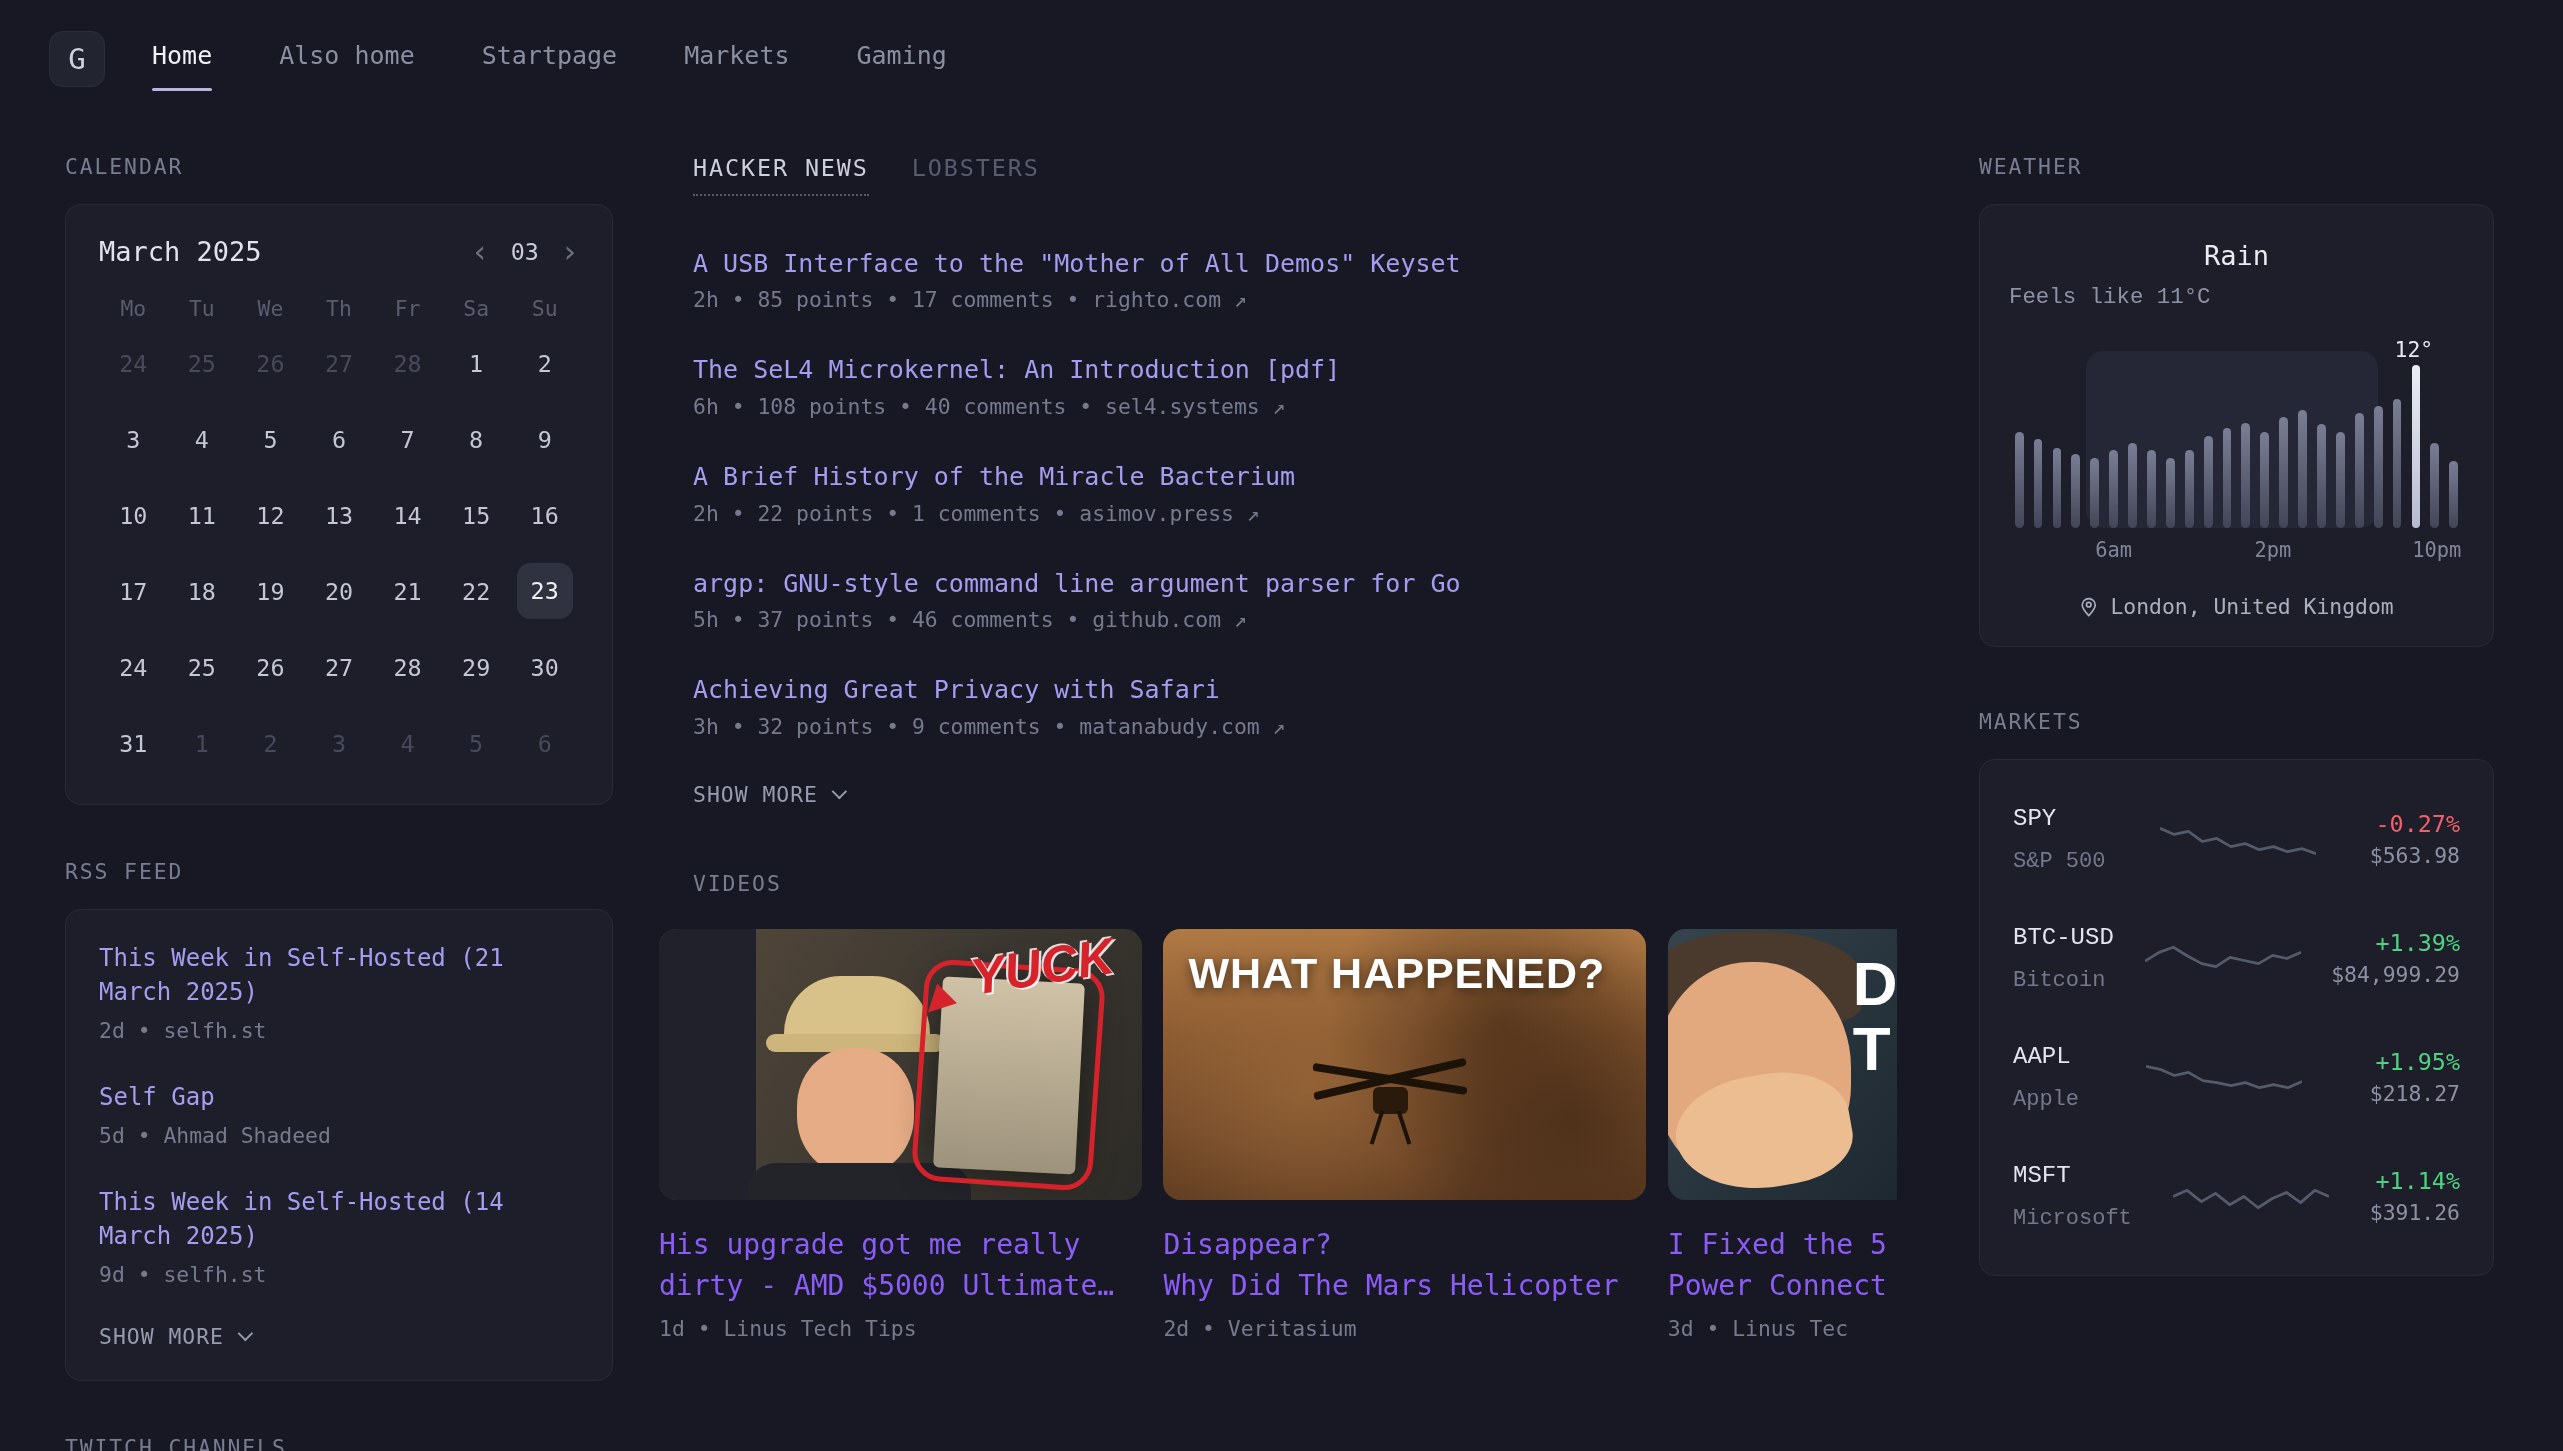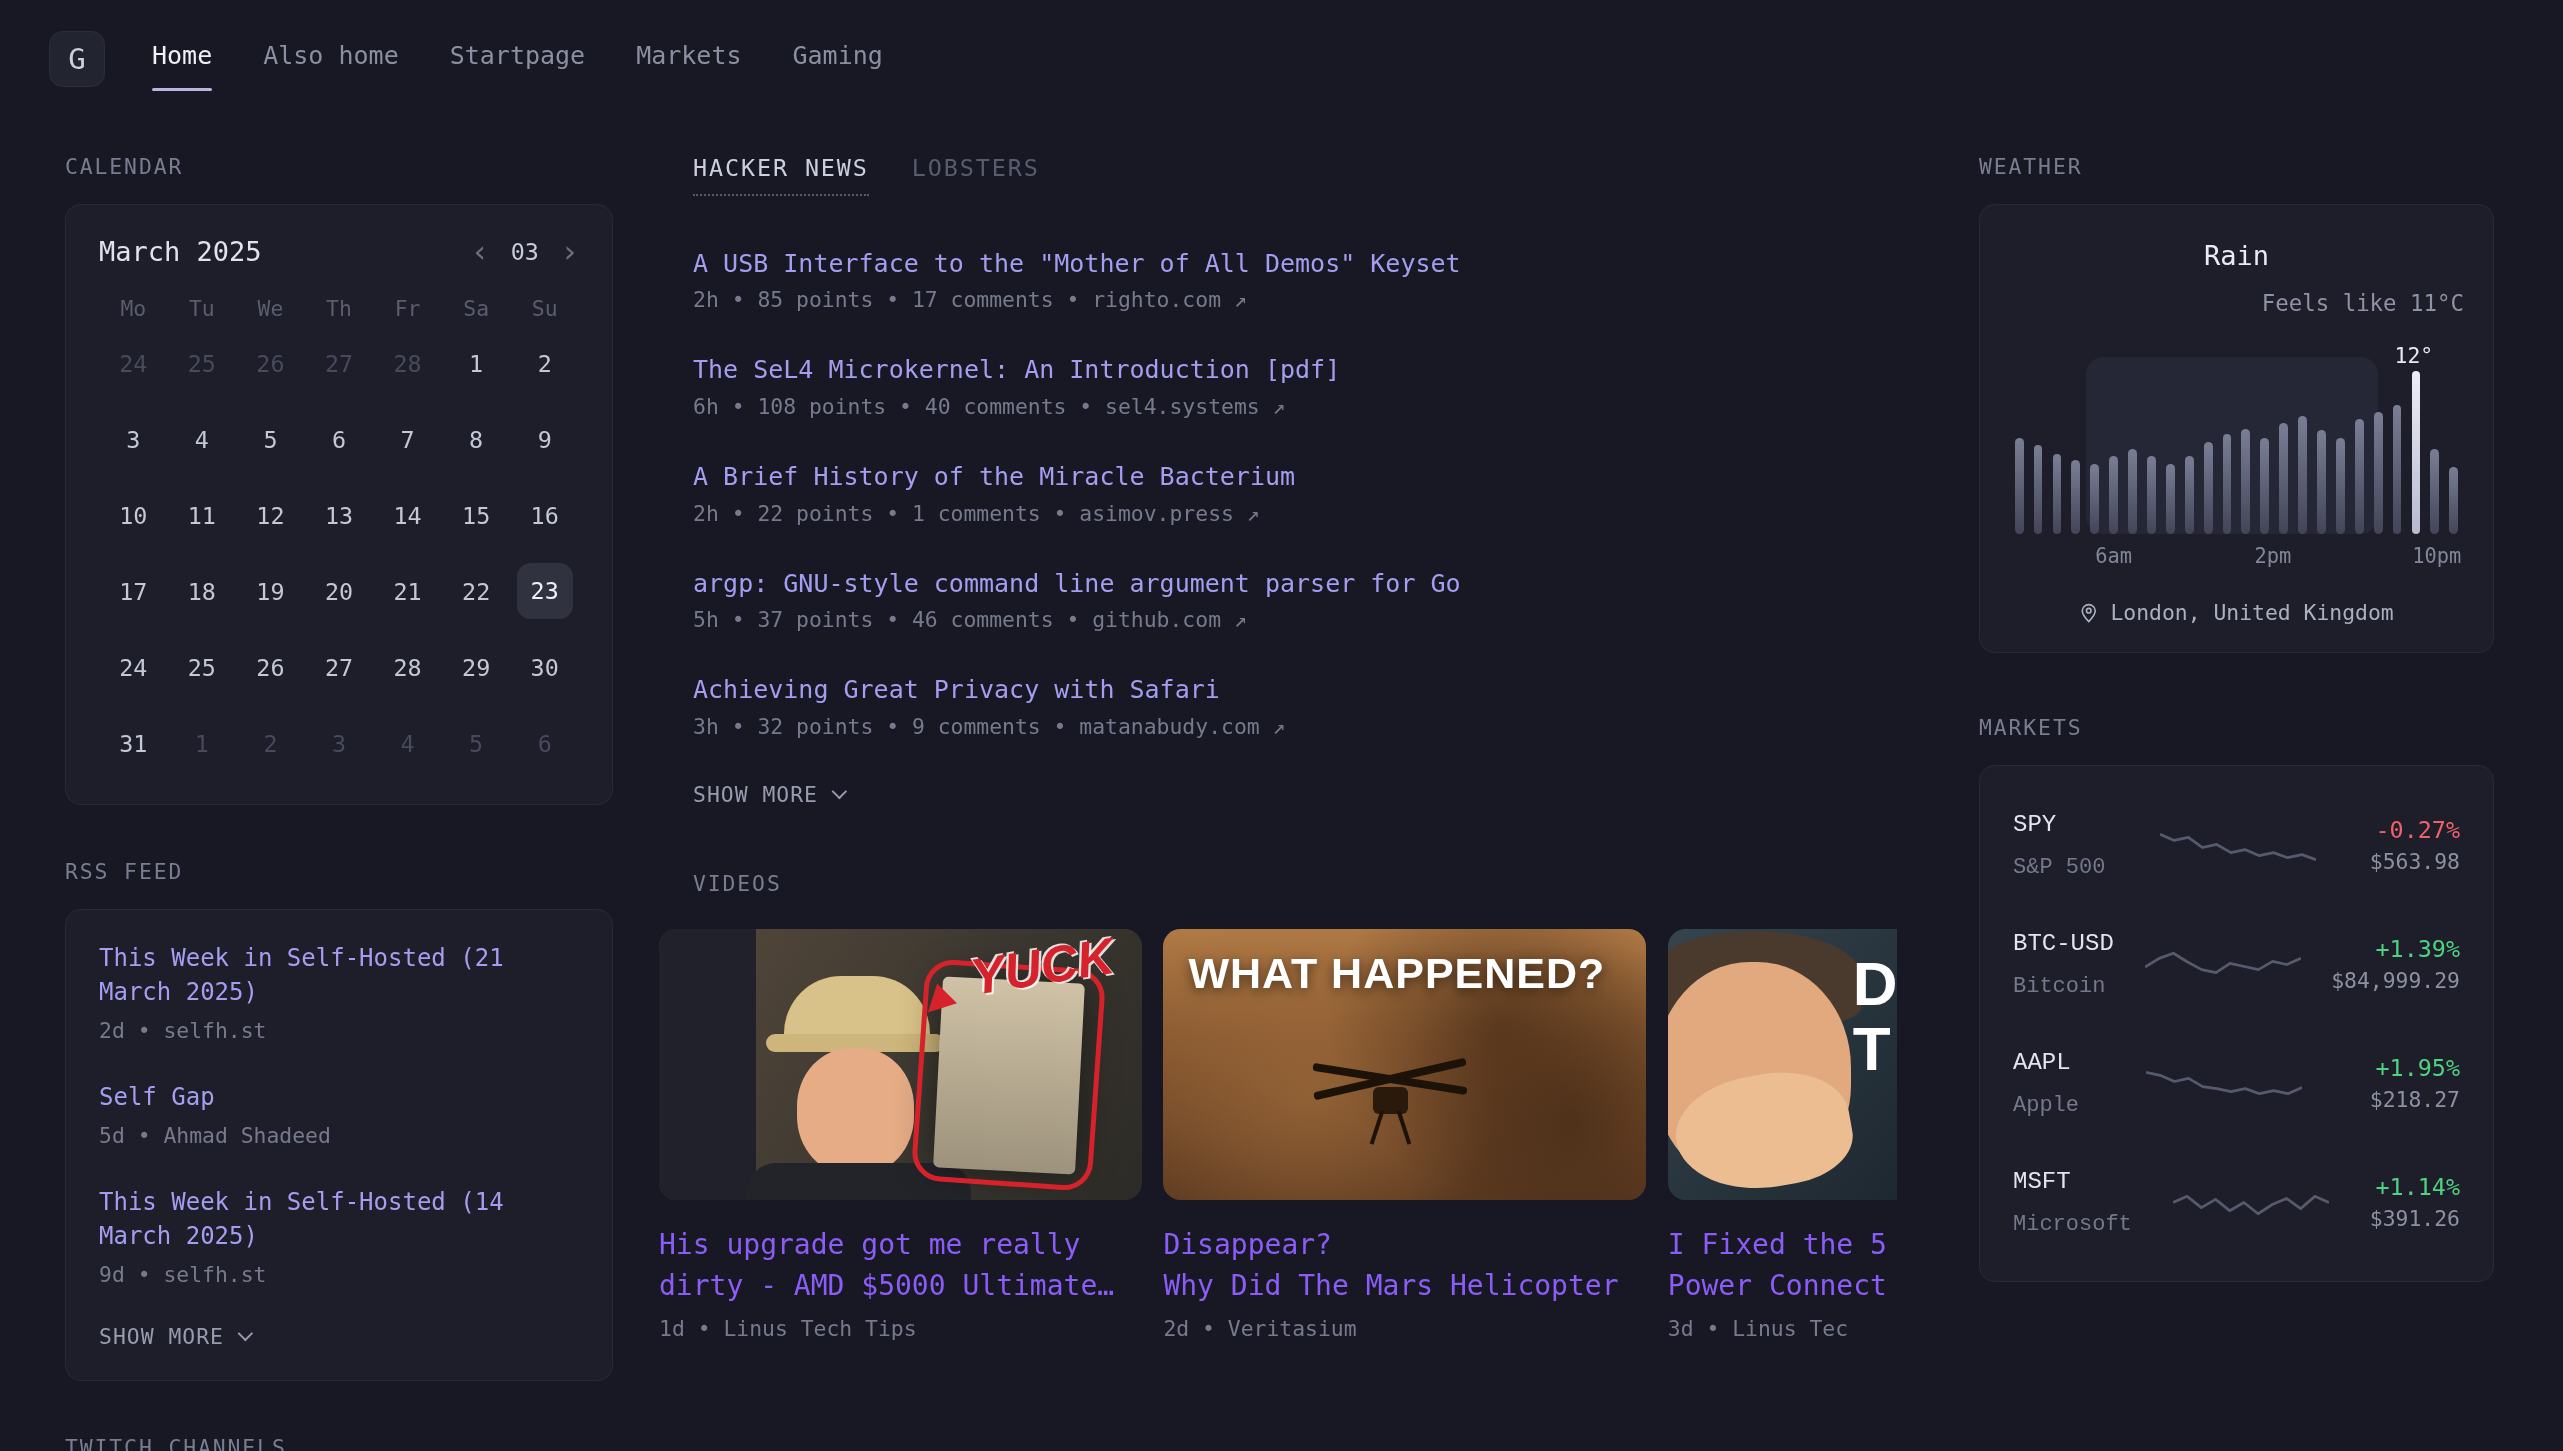--- a/index.html
+++ b/index.html
@@ -12,21 +12,21 @@
   .page { width:2563px; height:1452px; position:relative; }
 
   
   .nav { height:117px; display:flex; align-items:center; padding:0 49px; }
   .logo {
     width:56px; height:56px; border-radius:13.6px;
     background:#222430; border:1px solid #2c2e3c;
     display:flex; align-items:center; justify-content:center;
     font-size:29px; color:#cdd0de; margin-right:47px; cursor:pointer;
   }
-  .tabs { display:flex; gap:51px; align-items:flex-end; }
+  .tabs { display:flex; gap:67px; align-items:flex-end; }
   .tab { font-size:25px; color:#8b8fa2; cursor:pointer; position:relative; padding-bottom:5.8px; }
   .tab.active { color:#f0f1f7; }
   .tab.active::after {
     content:""; position:absolute; left:0; right:0; bottom:-15.6px; height:3.9px;
     background:#b9b4e0; border-radius:1.9px;
   }
 
   
   .content { display:flex; margin-top:37px; }
   .col-left   { width:548px;  margin-left:65px; flex:0 0 auto; }
@@ -154,21 +154,21 @@
   .th3 { background:linear-gradient(130deg,#35444d,#1b252d 70%); }
   .th3 .hair { position:absolute; left:-19.5px; top:1.9px; width:214px; height:93px; background:#4a3a2e; border-radius:50% 50% 20% 20%; }
   .th3 .face { position:absolute; left:-11.7px; top:33px; width:195px; height:220px; background:#e2a87e; border-radius:48% 48% 44% 44%; }
   .th3 .hand { position:absolute; left:7.8px; top:146px; width:175px; height:113px; background:#edbd92; border-radius:50% 50% 40% 60%; transform:rotate(-10deg); }
   .th3 .big-text { position:absolute; left:185px; top:21.4px; font:900 62px "Liberation Sans",sans-serif; color:#fff; line-height:1.05; }
   .th3 .big-text span { display:block; }
 
   
   .weather-panel { padding:35px 29px 27px; }
   .w-cond { text-align:center; font-size:27px; color:#e9ebf2; }
-  .w-feels { text-align:right; font-size:22.4px; color:#8e92a6; margin-top:19px; }
+  .w-feels { text-align:left; font-size:22.4px; color:#8e92a6; margin-top:13px;font-family:Liberation Mono, monospace; }
   .w-chart { position:relative; height:185px; margin-top:33px; }
   .w-highlight {
     position:absolute; left:17%; width:64%; top:7.8px; bottom:0;
     background:#262736; border-radius:17.5px;
   }
   .w-bars {
     position:absolute; inset:0; display:flex; align-items:flex-end;
     justify-content:space-between; padding:0 5.8px;
   }
   .wbar { width:8.8px; border-radius:4.9px; background:linear-gradient(180deg,#7a7e95,#424557); }

